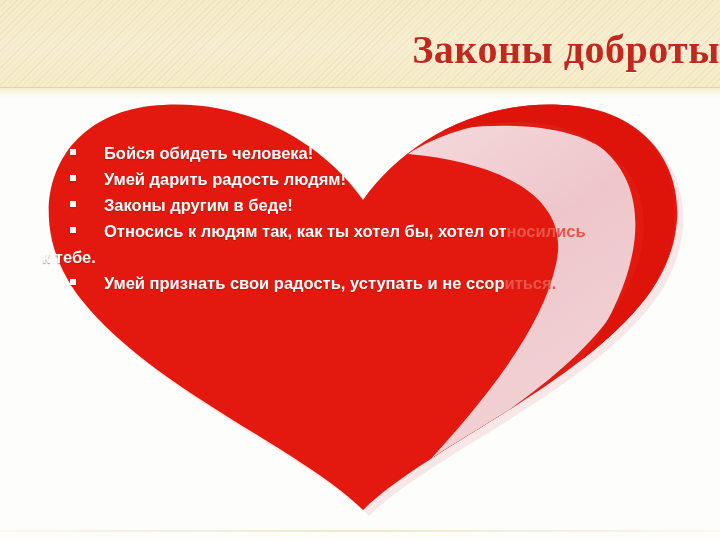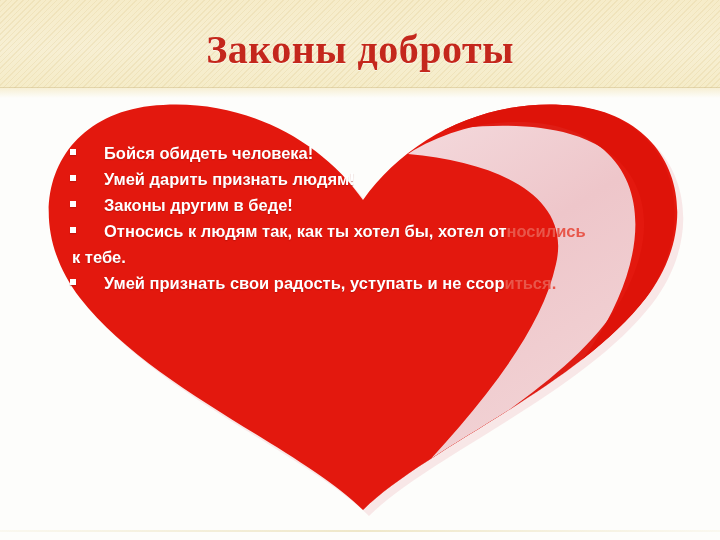--- a/index.html
+++ b/index.html
@@ -36,21 +36,21 @@
     position:absolute;
     left:0; right:0; bottom:-10px;
     height:10px;
     background: linear-gradient(180deg, rgba(246,238,208,0.9), rgba(255,255,255,0));
   }
   .slide-title {
     position: absolute;
     left: 0;
     top: 26px;
     width: 720px;
-    text-align: center;
+    text-align: right;
     font-family: "Liberation Serif", "DejaVu Serif", serif;
     font-weight: bold;
     font-size: 40px;
     letter-spacing: 0.5px;
     color: #c4271c;
     text-shadow: 0 1px 0 rgba(255,255,255,0.55);
     white-space: nowrap;
   }
 
   
@@ -101,21 +101,21 @@
     background:#ffffff;
     box-shadow: 0 1px 1px rgba(140,12,8,0.4);
   }
   .law-line .txt{ display:inline; }
   
   .law-line .tail{
     color:#e8564a;
     text-shadow:none;
   }
   .law-line.wrap{
-    padding-left:72px;
+    padding-left:42px;
   }
 </style>
 </head>
 <body>
 
 <div id="slide">
 
   <div class="header-band"></div>
   <div class="slide-title">Законы доброты</div>
 
@@ -168,21 +168,21 @@
                  C 426,360 576,300 646,210 Z" fill="#dd1309" opacity="0.95"></path>
       </g>
     </svg>
   </div>
 
   <ul class="laws-list">
     <li class="law-line">
       <span class="bullet"></span><span class="txt">Бойся обидеть человека!</span><span class="tail"></span>
     </li>
     <li class="law-line">
-      <span class="bullet"></span><span class="txt">Умей дарить признать людям!</span><span class="tail"></span>
+      <span class="bullet"></span><span class="txt">Умей дарить радость людям!</span><span class="tail"></span>
     </li>
     <li class="law-line">
       <span class="bullet"></span><span class="txt">Законы другим в беде!</span><span class="tail"></span>
     </li>
     <li class="law-line">
       <span class="bullet"></span><span class="txt">Относись к людям так, как ты хотел бы, хотел от</span><span class="tail">носились</span>
     </li>
     <li class="law-line wrap">
       <span class="txt">к тебе.</span><span class="tail"></span>
     </li>

